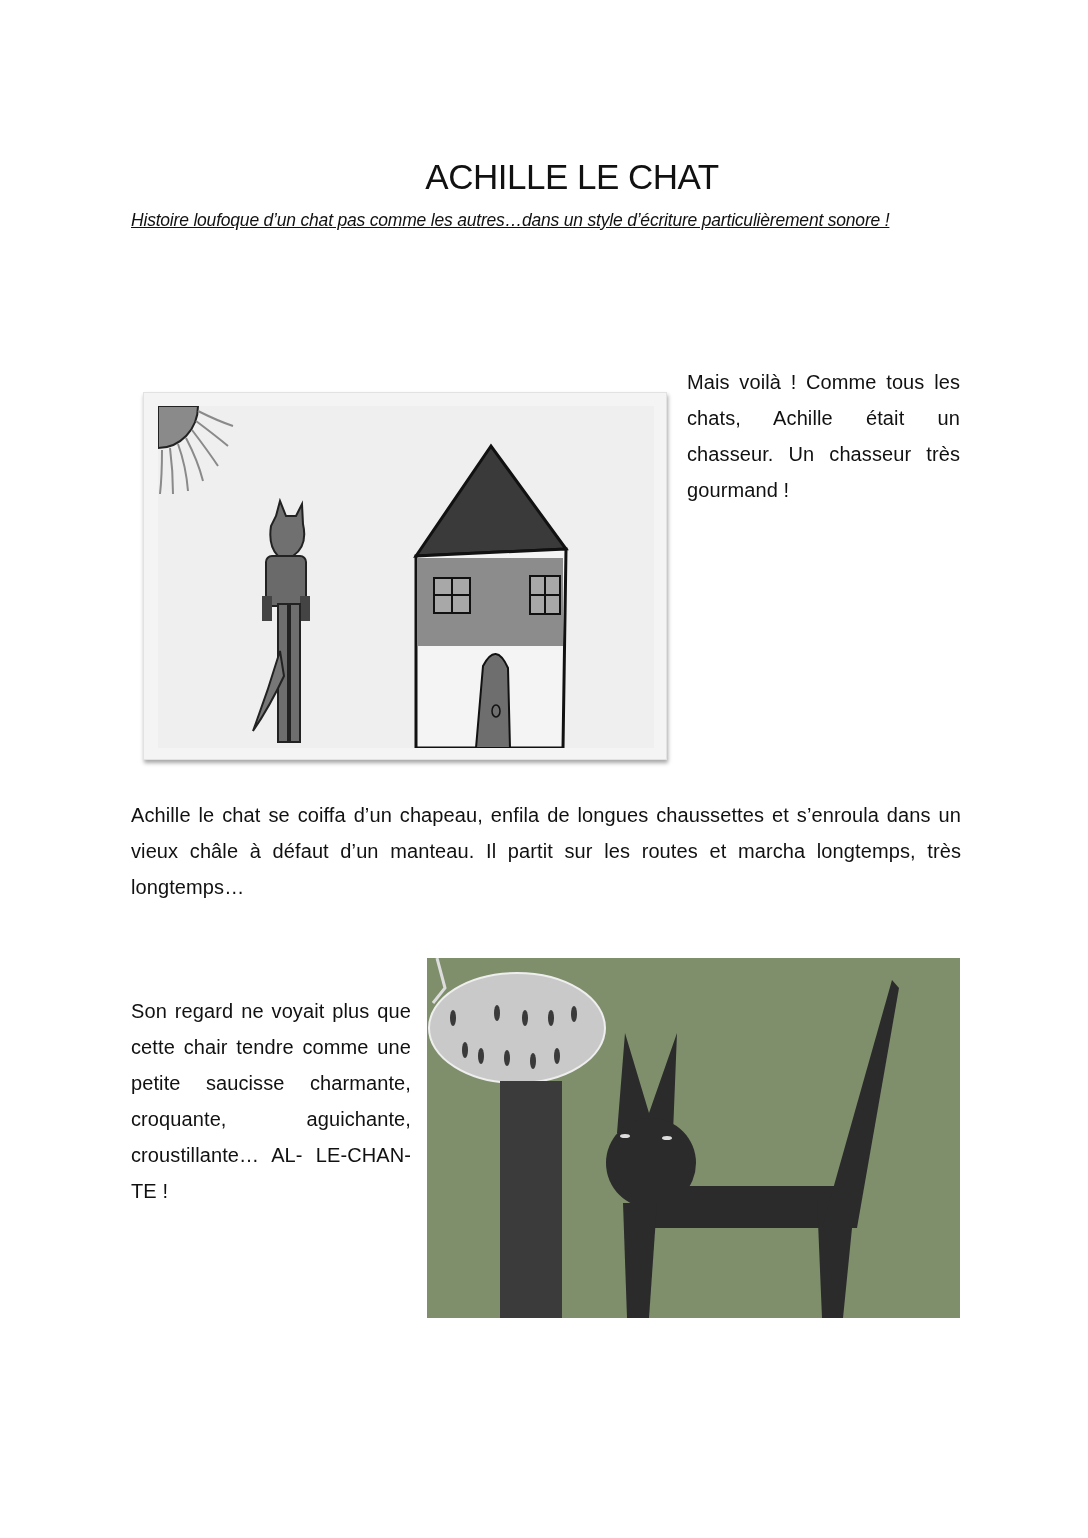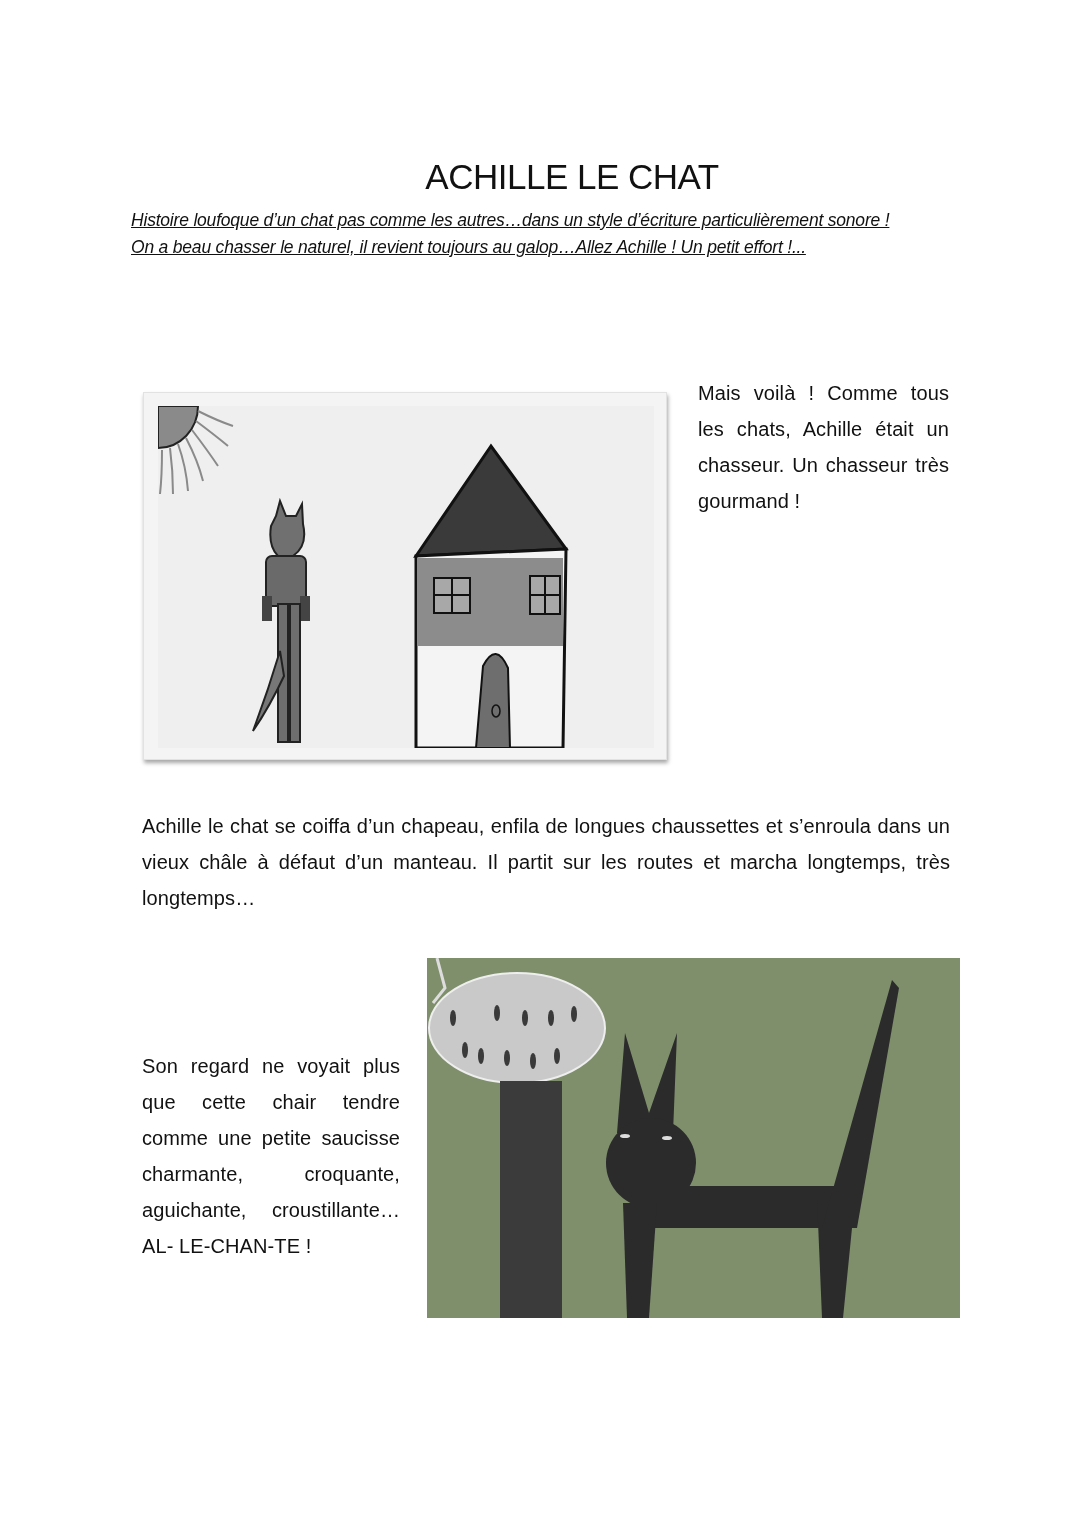--- a/index.html
+++ b/index.html
@@ -5,42 +5,41 @@
   html, body { margin:0; padding:0; background:#ffffff; }
   body { width:1088px; height:1538px; position:relative; overflow:hidden;
          font-family:"Liberation Sans", "DejaVu Sans", sans-serif; color:#111; }
   .title { position:absolute; left:0; width:1088px; top:134px; text-align:center;
            font-size:35px; letter-spacing:-0.5px; font-weight:normal;padding-left:28px; }
   .intro { position:absolute; left:131px; top:207px; width:830px; font-style:italic;
            font-size:17.5px; line-height:27px; letter-spacing:-0.2px;text-decoration:underline; }
   .intro p { margin:0; }
   .para { position:absolute; font-size:20px; line-height:36px; text-align:justify;
           letter-spacing:0.1px; }
-  .para p { margin:11px; }
+  .para p { margin:0; }
   #p1 { left:687px; top:364px; width:273px; }
   #p2 { left:131px; top:797px; width:830px; }
-  #p3 { left:131px; top:1037px; width:280px; }
+  #p3 { left:131px; top:993px; width:280px; }
 
   .img1-frame { position:absolute; left:143px; top:392px; width:522px; height:366px;
                 background:#f4f4f4; box-shadow:1px 3px 4px rgba(0,0,0,0.35);
                 border:1px solid #e2e2e2; }
   .img1 { position:absolute; left:14px; top:13px; width:496px; height:342px;
           background:#efefef; overflow:hidden; }
   .img2 { position:absolute; left:427px; top:958px; width:533px; height:360px;
           background:#7f8f6c; overflow:hidden; }
   svg { display:block; }
 </style>
 </head>
 <body>
 
 <h1 class="title">ACHILLE LE CHAT</h1>
 
 <div class="intro">
   <p>Histoire loufoque d’un chat pas comme les autres…dans un style d’écriture particulièrement sonore !</p>
-  <p> On a beau chasser le naturel, il revient toujours au galop…Allez Achille ! Un petit effort !...</p>
 </div>
 
 <div class="img1-frame">
   <div class="img1">
     <svg width="496" height="342" viewBox="0 0 496 342">
 
       <g>
         <path d="M0,0 L40,0 A40,42 0 0 1 0,42 Z" fill="#8a8a8a" stroke="#222" stroke-width="2"></path>
         <g stroke="#8a8a8a" stroke-width="2" fill="none">
           <path d="M40,5 Q60,15 75,20"></path>

